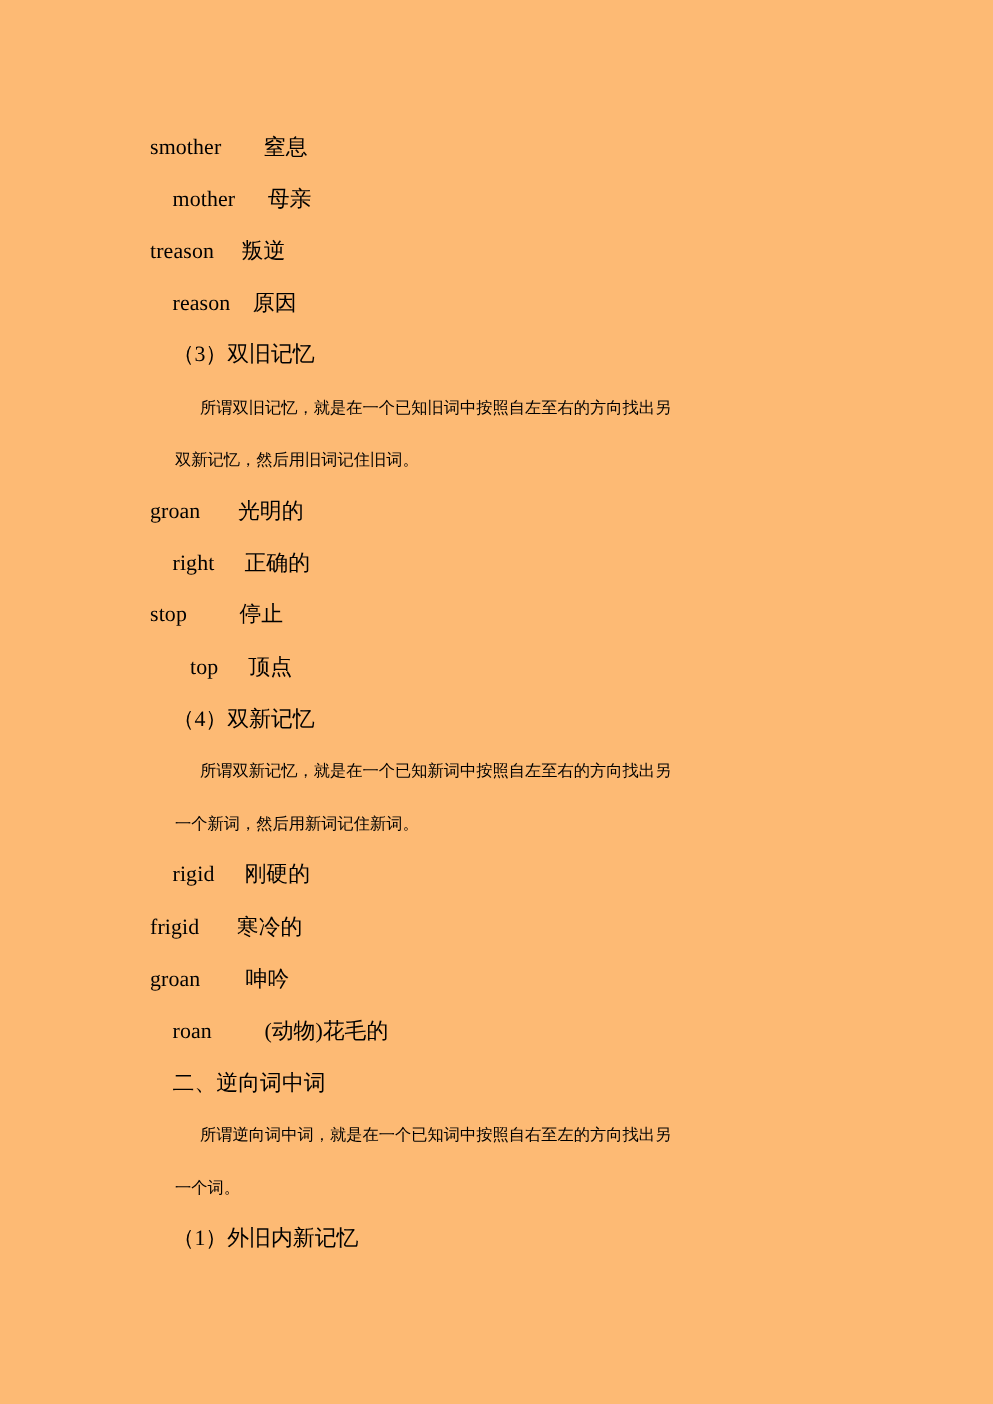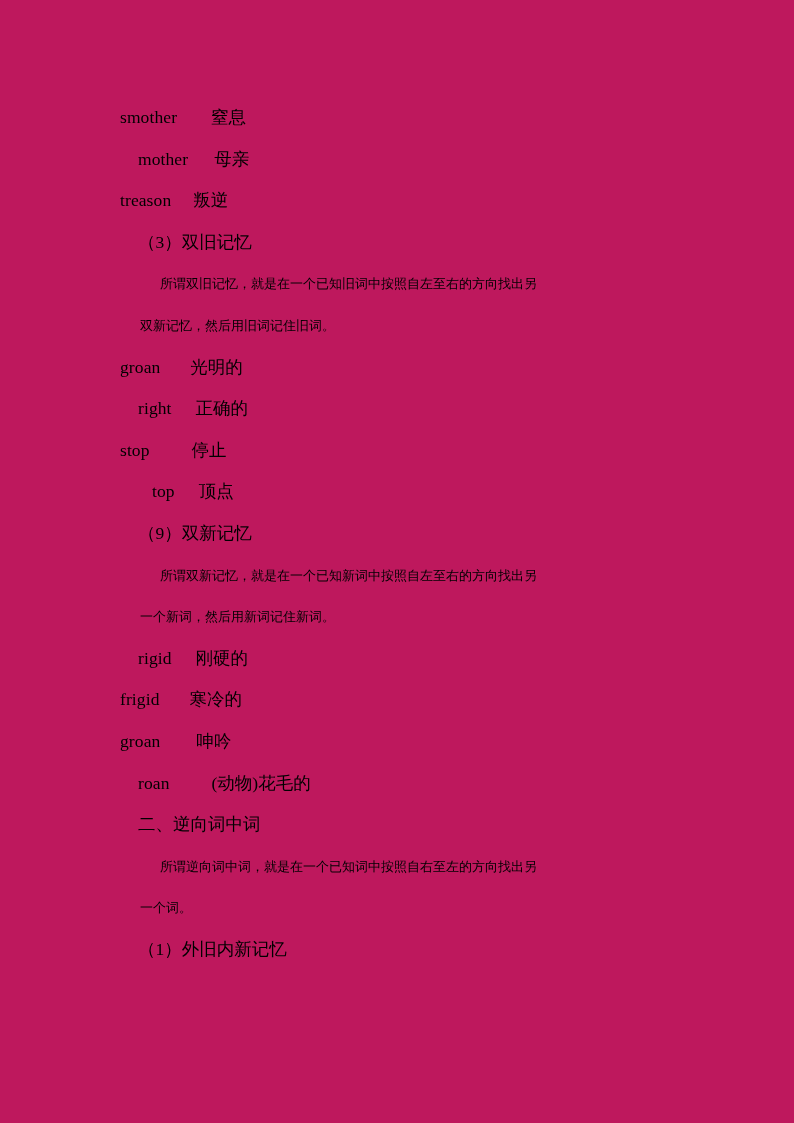--- a/index.html
+++ b/index.html
@@ -17,21 +17,21 @@
     color: #000000;
     -webkit-font-smoothing: antialiased;
   }
 
   .page {
     position: absolute;
     top: 0;
     left: 0;
     width: 794px;
     height: 1123px;
-    background: #be185d;
+    background: #fdba74;
   }
 
   .content {
     position: absolute;
     left: 120px;
     top: 97px;
     width: 556px;
   }
 
   
@@ -112,20 +112,23 @@
     <div class="word-block">
       <div class="word-row gl-a">
         <span class="term">smother</span><span class="gloss">窒息</span>
       </div>
       <div class="word-row lvl-a gl-b">
         <span class="term">mother</span><span class="gloss">母亲</span>
       </div>
       <div class="word-row gl-c">
         <span class="term">treason</span><span class="gloss">叛逆</span>
       </div>
+      <div class="word-row lvl-a gl-d">
+        <span class="term">reason</span><span class="gloss">原因</span>
+      </div>
     </div>
 
     <div class="heading">（3）双旧记忆</div>
     <div class="para">
       <span class="para-line first">所谓双旧记忆，就是在一个已知旧词中按照自左至右的方向找出另</span>
       <span class="para-line cont">双新记忆，然后用旧词记住旧词。</span>
     </div>
 
     <div class="word-block">
       <div class="word-row gl-e">
@@ -135,21 +138,21 @@
         <span class="term">right</span><span class="gloss">正确的</span>
       </div>
       <div class="word-row gl-g">
         <span class="term">stop</span><span class="gloss">停止</span>
       </div>
       <div class="word-row lvl-b gl-f">
         <span class="term">top</span><span class="gloss">顶点</span>
       </div>
     </div>
 
-    <div class="heading">（9）双新记忆</div>
+    <div class="heading">（4）双新记忆</div>
     <div class="para">
       <span class="para-line first">所谓双新记忆，就是在一个已知新词中按照自左至右的方向找出另</span>
       <span class="para-line cont">一个新词，然后用新词记住新词。</span>
     </div>
 
     <div class="word-block">
       <div class="word-row lvl-a gl-f">
         <span class="term">rigid</span><span class="gloss">刚硬的</span>
       </div>
       <div class="word-row gl-e">

